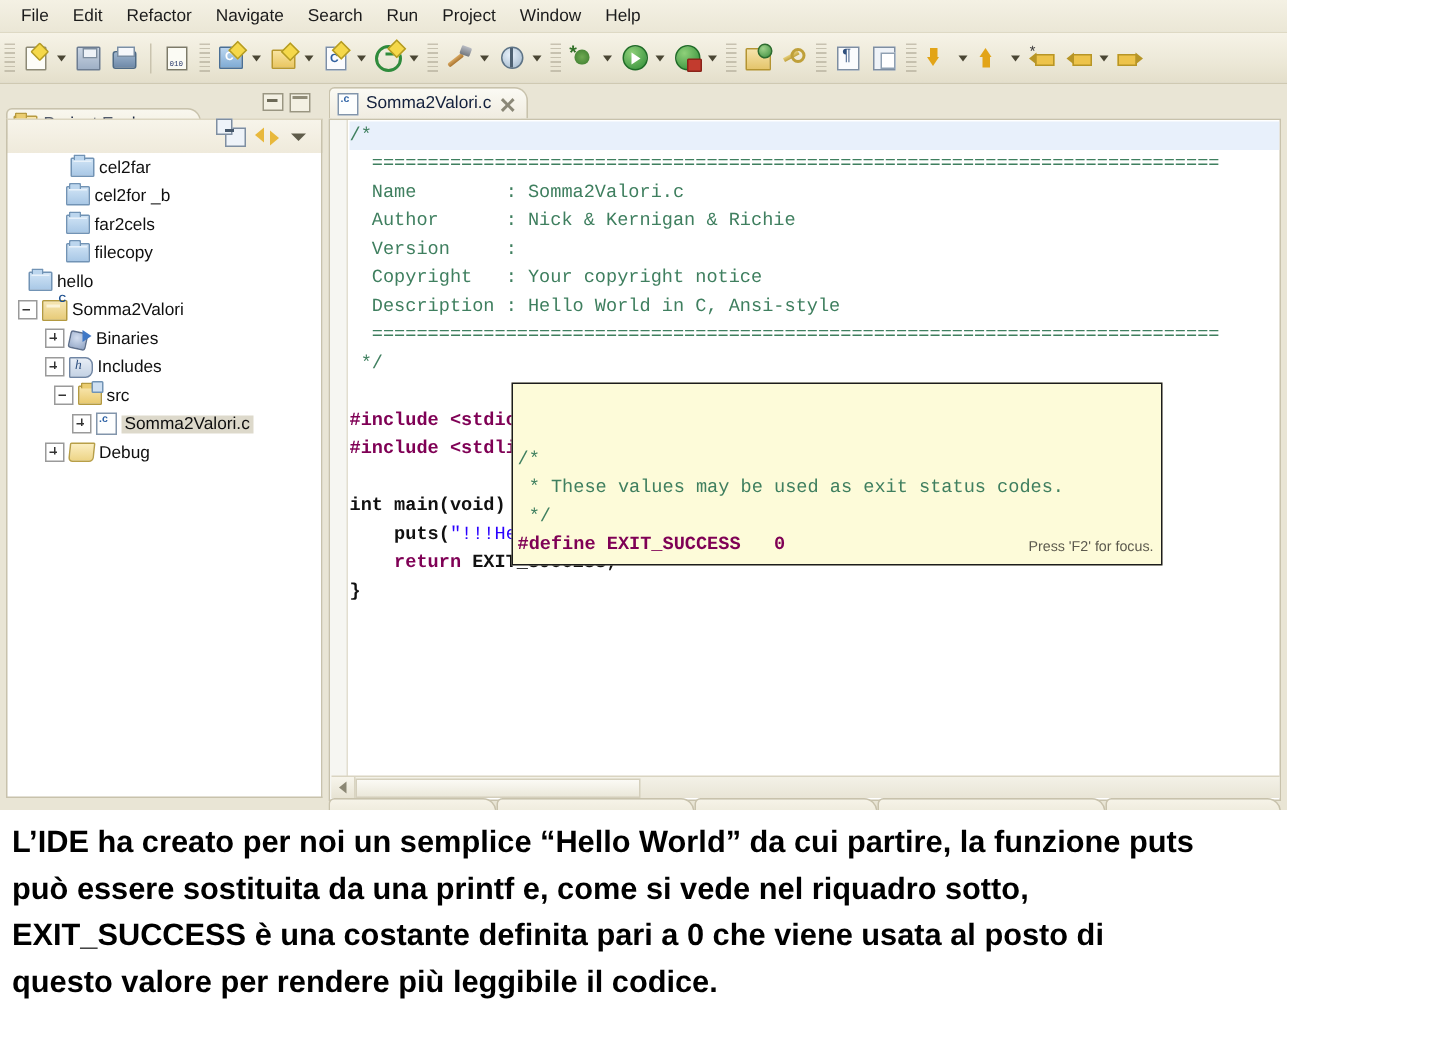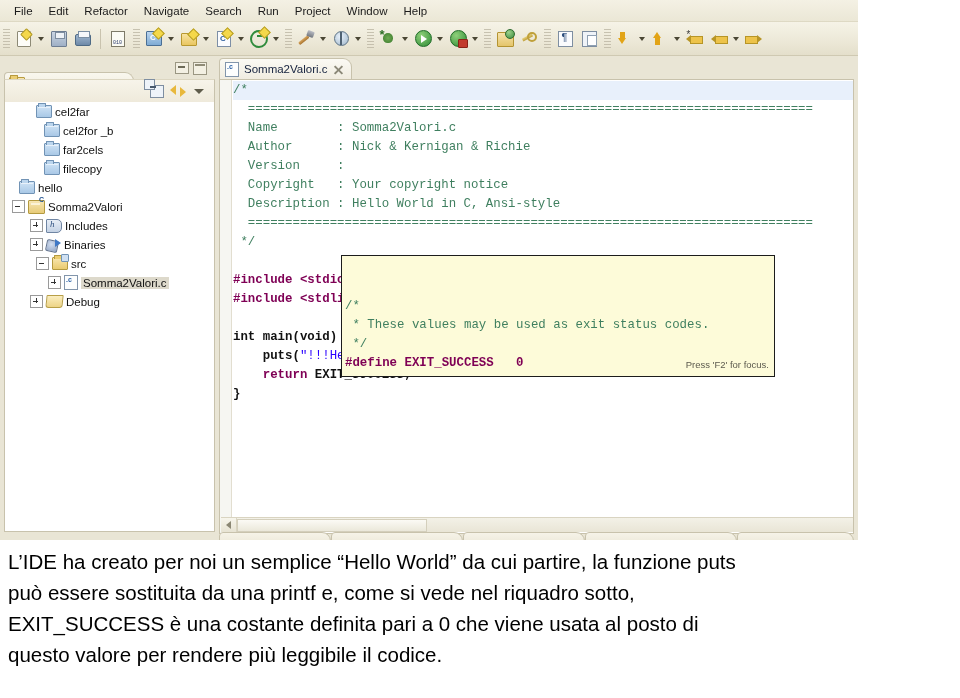--- a/index.html
+++ b/index.html
@@ -329,21 +329,21 @@
   .bstab{position:absolute;top:2px;height:14px;
     background:linear-gradient(#f6f3e8,#eae6d5);
     border:1px solid #c8c2ac;border-radius:4px 9px 0 0;}
 
   
   #prose{
     position:absolute;left:8px;top:546px;width:946px;
     font-family:"Liberation Sans",sans-serif;
     font-size:20.5px;line-height:31px;color:#000000;
   }
-  #prose div{white-space:nowrap;}
+  #prose div{white-space:nowrap;font-weight:bold;}
 </style>
 </head>
 <body>
 
 <div id="ide">
 
   <div id="menubar">
       <span class="menu-item">File</span>
       <span class="menu-item">Edit</span>
       <span class="menu-item">Refactor</span>
@@ -464,21 +464,21 @@
             <i class="ic-collapse"></i>
           </span>
         <span class="ev-btn">
             <i class="ic-link"></i>
           </span>
         <span class="ev-btn">
             <i class="ic-vmenu"></i>
           </span>
       </div>
       <div id="exp-body">
-          <div class="tree-row" style="padding-left: 17px;">
+          <div class="tree-row" style="padding-left: 28px;">
             <span class="expander none"></span>
             <span class="folder-ic"></span>
             <span class="lbl">cel2far</span>
           </div>
           <div class="tree-row" style="padding-left: 25px; align-items: center;">
             <span class="expander none"></span>
             <span class="folder-ic"></span>
             <span class="lbl">cel2for _b</span>
           </div>
           <div class="tree-row" style="padding-left: 25px;">
@@ -496,27 +496,27 @@
             <span class="folder-ic"></span>
             <span class="lbl">hello</span>
           </div>
           <div class="tree-row" style="padding-left: 7px;">
             <span class="expander "></span>
             <span class="proj-ic"></span>
             <span class="lbl">Somma2Valori</span>
           </div>
           <div class="tree-row" style="padding-left: 25px;">
             <span class="expander plus"></span>
+            <span class="bin-ic"></span>
+            <span class="lbl">Binaries</span>
+          </div>
+          <div class="tree-row" style="padding-left: 25px;">
+            <span class="expander plus"></span>
             <span class="inc-ic"></span>
             <span class="lbl">Includes</span>
-          </div>
-          <div class="tree-row" style="padding-left: 25px;">
-            <span class="expander plus"></span>
-            <span class="bin-ic"></span>
-            <span class="lbl">Binaries</span>
           </div>
           <div class="tree-row" style="padding-left: 31px;">
             <span class="expander "></span>
             <span class="srcf-ic"></span>
             <span class="lbl">src</span>
           </div>
           <div class="tree-row sel" style="padding-left: 43px;">
             <span class="expander plus"></span>
             <span class="cfile-ic"></span>
             <span class="lbl">Somma2Valori.c</span>

